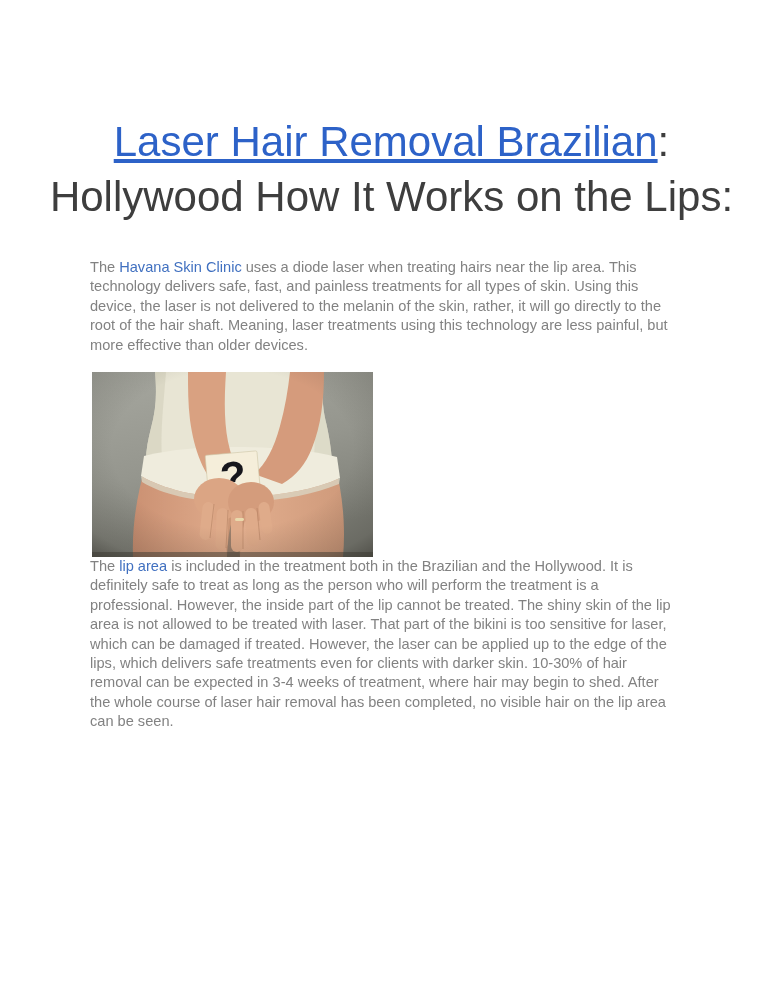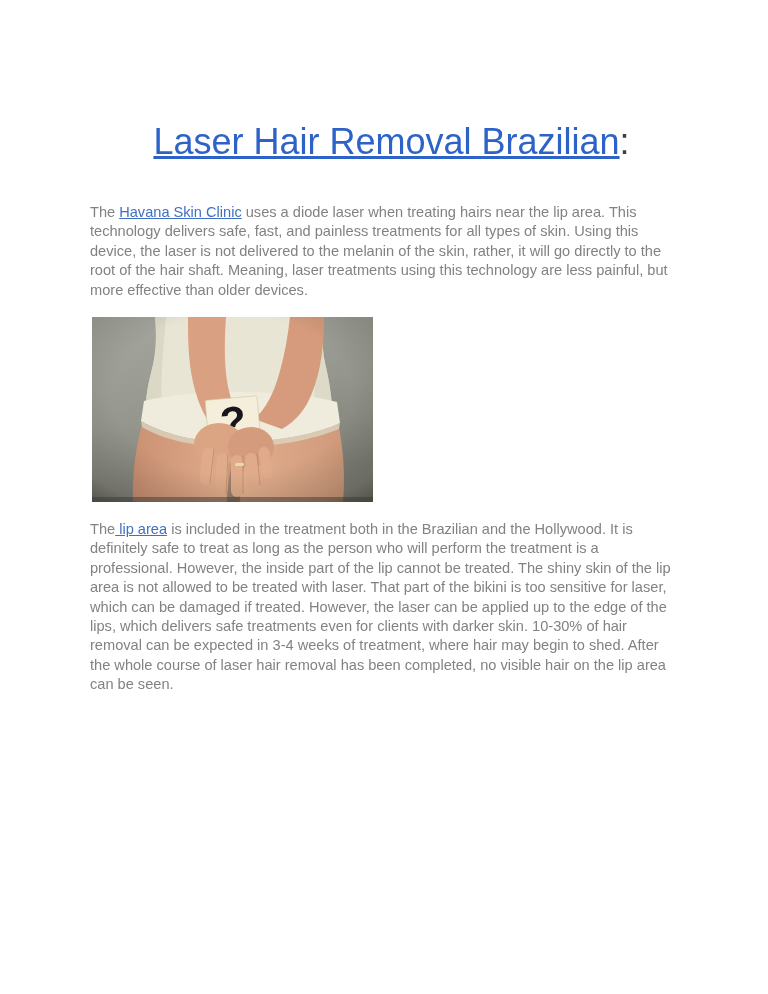--- a/index.html
+++ b/index.html
@@ -11,21 +11,21 @@
   }
   .doc-page {
     position: relative;
     width: 768px; height: 994px;
     background: #ffffff;
   }
   .doc-title {
     margin: 0;
     padding-top: 114px;
     text-align: center;
-    font-size: 36px;
+    font-size: 42px;
     line-height: 55px;
     font-weight: 400;
     color: #3e3e3e;
     padding-left: 15px;
   }
   .doc-title a {
     color: #2d62c8;
     text-decoration: underline;
     cursor: pointer;
   }
@@ -34,42 +34,42 @@
     margin-left: 90px;
   }
   .body-para {
     margin: 0;
     font-size: 14.6px;
     line-height: 19.4px;
     color: #828282;
     letter-spacing: 0;
   }
   .para-1 { margin-top: 34px; }
-  .para-2 { margin-top: 18px; }
+  .para-2 { }
   .body-para a {
     color: #4070c0;
-    text-decoration: underline;
     cursor: pointer;
   }
   .photo-wrap {
     margin-top: 17px;
     margin-left: 2px;
     width: 281px;
     height: 185px;
     line-height: 0;
   }
   .photo-wrap svg { display: block; }
 </style>
 </head>
 <body>
 
 <div class="doc-page">
 
   <h1 class="doc-title">
     <div><a>Laser Hair Removal Brazilian</a><span>:</span></div>
+    <div>Hollywood How It Works on the Lips:</div>
   </h1>
 
   <div class="content">
 
     <p class="body-para para-1"><span>The </span><a>Havana Skin Clinic</a><span> uses a diode laser when treating hairs near the lip area. This technology delivers safe, fast, and painless treatments for all types of skin. Using this device, the laser is not delivered to the melanin of the skin, rather, it will go directly to the root of the hair shaft. Meaning, laser treatments using this technology are less painful, but more effective than older devices.</span></p>
 
     <div class="photo-wrap">
       <svg viewBox="0 0 281 185" width="281" height="185">
         <defs>
           <linearGradient id="bgg" x1="0" y1="0" x2="0.35" y2="1">

